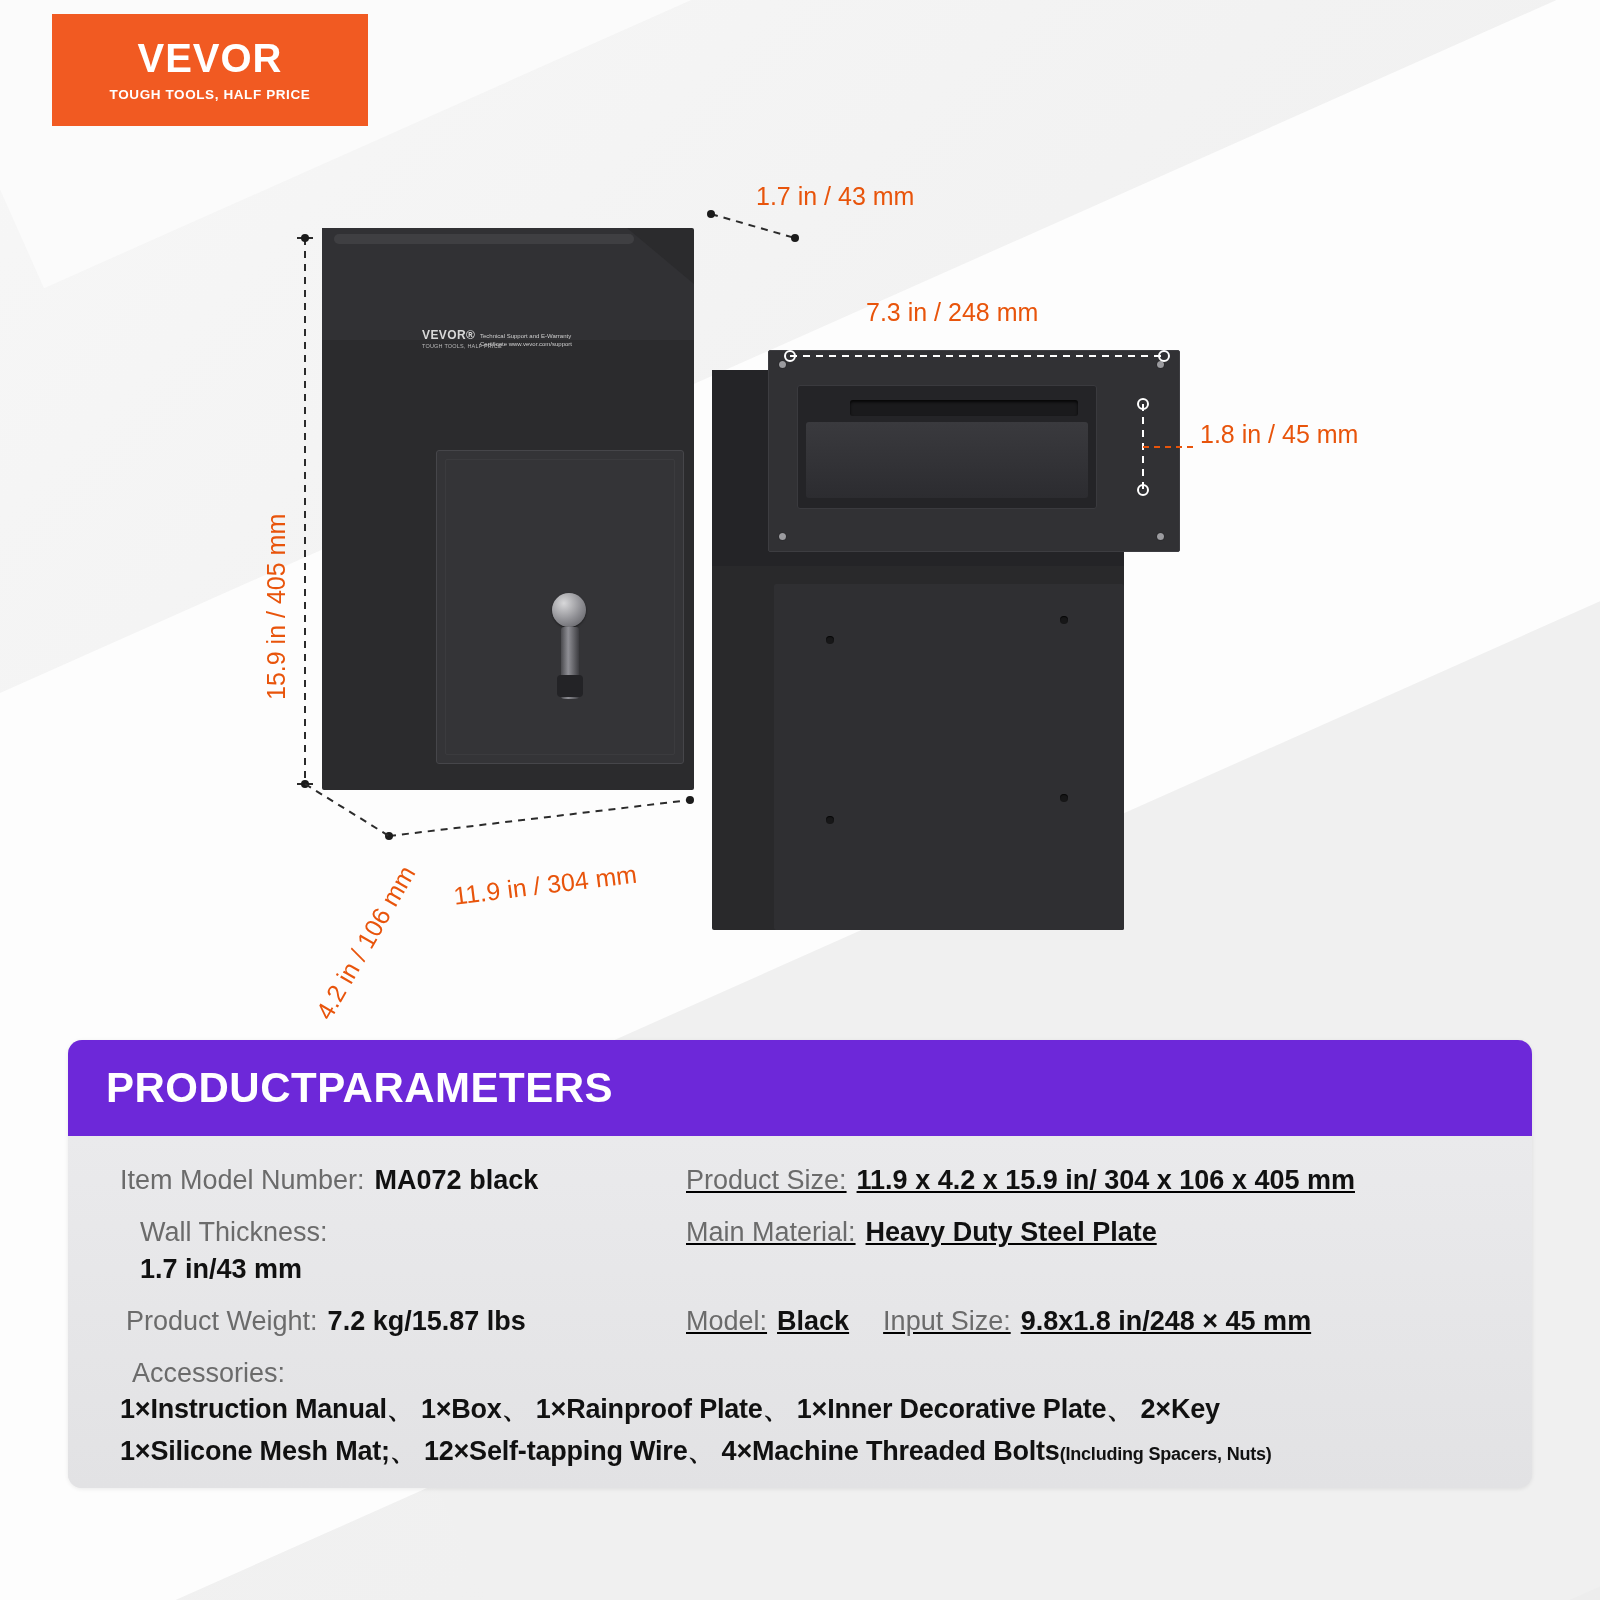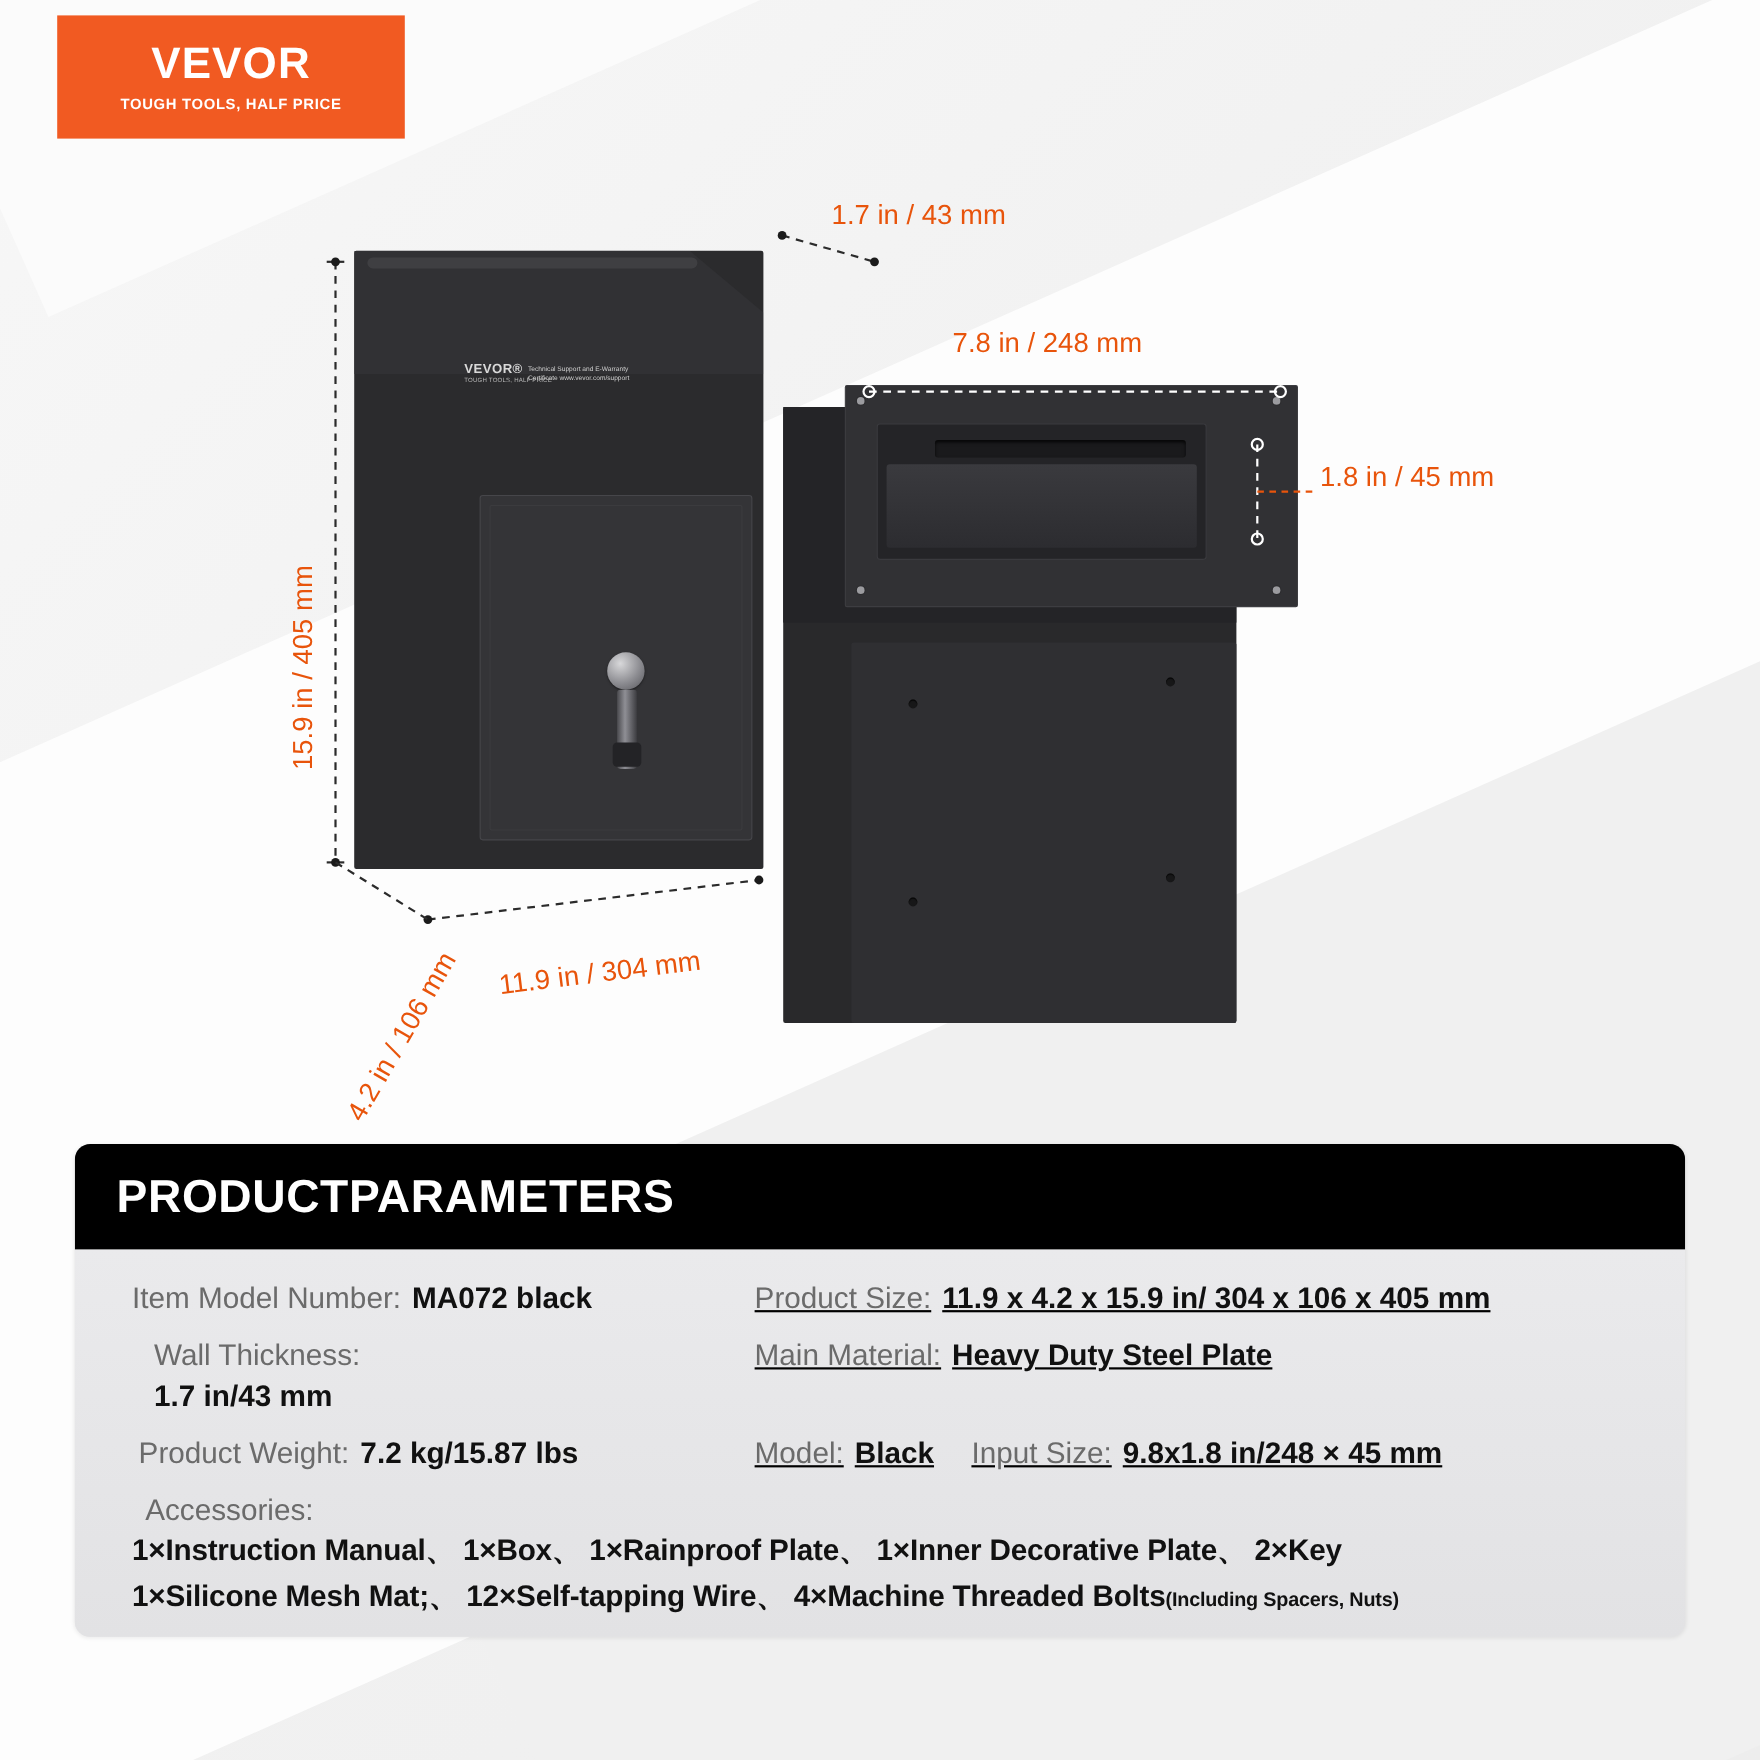--- a/index.html
+++ b/index.html
@@ -272,21 +272,21 @@
     width: 1464px;
     height: 448px;
     border-radius: 14px;
     overflow: hidden;
     background: #e4e4e6;
     z-index: 12;
     box-shadow: 0 1px 4px rgba(0,0,0,0.08);
   }
   .params-header {
     height: 96px;
-    background: #000000;
+    background: #6d28d9;
     display: flex;
     align-items: center;
     padding-left: 38px;
     box-sizing: border-box;
   }
   .params-title {
     color: #ffffff;
     font-size: 42px;
     font-weight: bold;
     letter-spacing: 0.5px;
@@ -429,21 +429,21 @@
 </svg>
 
 <div class="dim-label" style="left:756px; top:182px;">1.7 in / 43 mm</div>
 
 <div class="dim-label dim-rot-left" style="left:262px; top:700px;">15.9 in / 405 mm</div>
 
 <div class="dim-label dim-rot-diag2" style="left:310px; top:1010px;">4.2 in / 106 mm</div>
 
 <div class="dim-label dim-rot-diag" style="left:452px; top:882px; transform:rotate(-7deg);">11.9 in / 304 mm</div>
 
-<div class="dim-label" style="left:866px; top:298px;">7.8 in / 248 mm</div>
+<div class="dim-label" style="left:866px; top:298px;">7.3 in / 248 mm</div>
 
 <div class="dim-label" style="left:1200px; top:420px;">1.8 in / 45 mm</div>
 
 <div class="params">
   <div class="params-header">
     <div class="params-title">PRODUCTPARAMETERS</div>
   </div>
   <div class="params-body">
 
     <div class="spec-grid">

